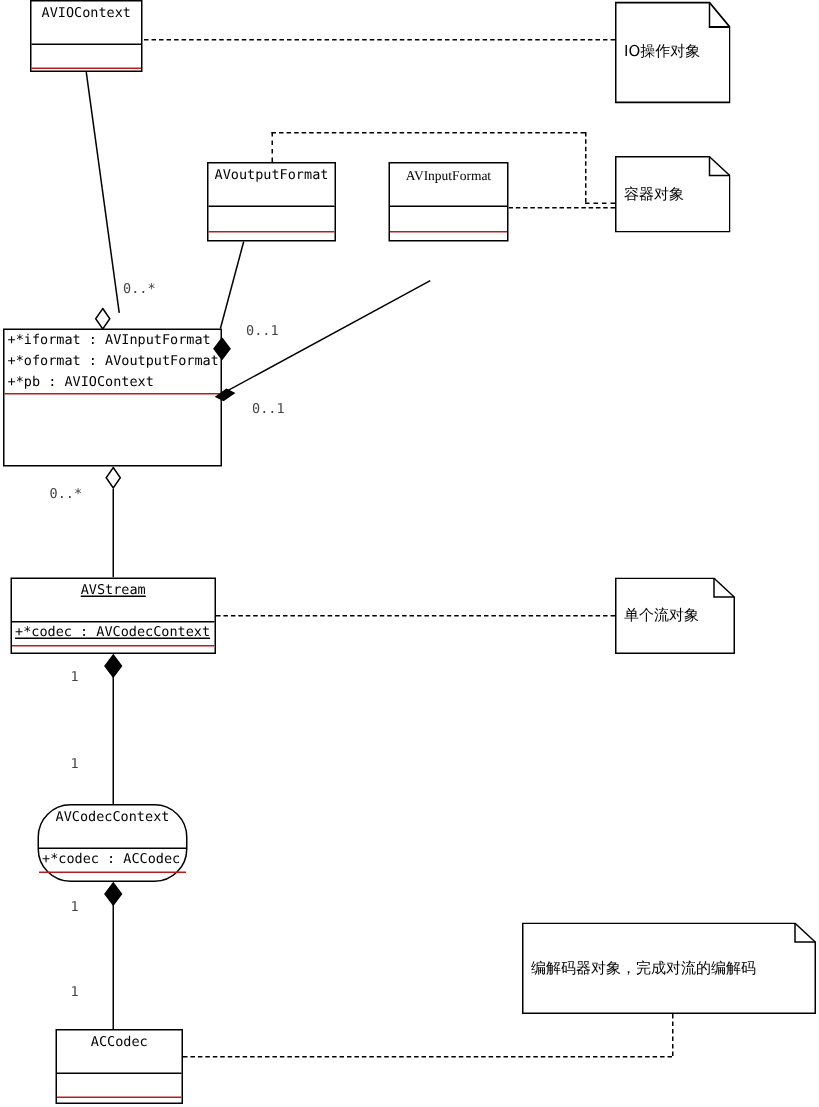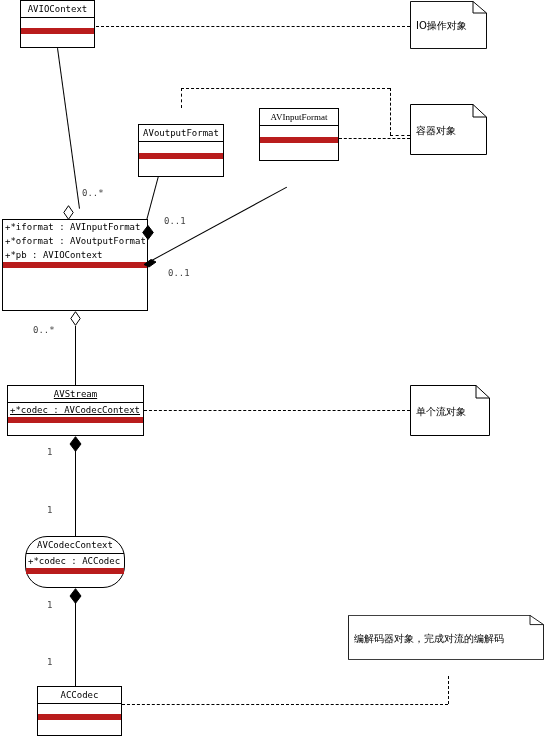--- a/index.html
+++ b/index.html
@@ -22,28 +22,28 @@
     border: 1px solid #000000;
     background: #ffffff;
     z-index: 5;
   }
   .uml-name {
     box-sizing: border-box;
     border-bottom: 1px solid #000000;
     text-align: center;
     font-size: 9px;
     line-height: 16px;
-    height: 17px;
+    height: 29px;
     color: #000000;
     white-space: nowrap;
     overflow: hidden;
   }
   .uml-attrs {
     box-sizing: border-box;
-    border-bottom: 6px solid #b91c1c;
+    border-bottom: 1px solid #b91c1c;
     padding: 0 2px;
     min-height: 16px;
   }
   .uml-attr {
     font-size: 9px;
     line-height: 14px;
     color: #000000;
     white-space: nowrap;
     overflow: hidden;
   }
@@ -193,21 +193,21 @@
 
   <div class="dash-h" style="left:122px; top:704px; width:326px;"></div>
   <div class="dash-v" style="left:448px; top:676px; height:28px;"></div>
 
   <div class="uml-class" style="left:20px; top:0px; width:75px; height:48px;">
     <div class="uml-name">AVIOContext</div>
     <div class="uml-attrs" style="height:15px;"></div>
     <div class="uml-ops"></div>
   </div>
 
-  <div class="uml-class" style="left:138px; top:108px; width:86px; height:53px;margin-top:16px;">
+  <div class="uml-class" style="left:138px; top:108px; width:86px; height:53px;">
     <div class="uml-name">AVoutputFormat</div>
     <div class="uml-attrs" style="height:17px;"></div>
     <div class="uml-ops"></div>
   </div>
 
   <div class="uml-class" style="left:259px; top:108px; width:80px; height:53px;font-family:Liberation Serif, serif;">
     <div class="uml-name">AVInputFormat</div>
     <div class="uml-attrs" style="height:17px;"></div>
     <div class="uml-ops"></div>
   </div>
@@ -236,21 +236,21 @@
     </div>
     <div class="uml-ops" style="height:18px;"></div>
   </div>
 
   <div class="uml-class" style="left:37px; top:686px; width:85px; height:50px;">
     <div class="uml-name">ACCodec</div>
     <div class="uml-attrs" style="height:16px;"></div>
     <div class="uml-ops"></div>
   </div>
 
-  <div class="uml-note" style="left:410px; top:1px; width:77px; height:48px;border-radius:12px;">
+  <div class="uml-note" style="left:410px; top:1px; width:77px; height:68px;border-radius:12px;">
     <svg class="note-body" width="77" height="52" viewBox="0 0 77 52" preserveAspectRatio="none">
       <path d="M0.5,0.5 L63,0.5 L76.5,13 L76.5,51.5 L0.5,51.5 Z" fill="#ffffff" stroke="#000000" stroke-width="1"></path>
       <path d="M63,0.5 L63,13 L76.5,13" fill="none" stroke="#000000" stroke-width="1"></path>
     </svg>
     <div class="note-text">IO操作对象</div>
   </div>
 
   <div class="uml-note" style="left:410px; top:104px; width:77px; height:51px;">
     <svg class="note-body" width="77" height="51" viewBox="0 0 77 51" preserveAspectRatio="none">
       <path d="M0.5,0.5 L63,0.5 L76.5,13 L76.5,50.5 L0.5,50.5 Z" fill="#ffffff" stroke="#000000" stroke-width="1"></path>
@@ -260,21 +260,21 @@
   </div>
 
   <div class="uml-note" style="left:410px; top:385px; width:80px; height:51px;">
     <svg class="note-body" width="80" height="51" viewBox="0 0 80 51" preserveAspectRatio="none">
       <path d="M0.5,0.5 L66,0.5 L79.5,13 L79.5,50.5 L0.5,50.5 Z" fill="#ffffff" stroke="#000000" stroke-width="1"></path>
       <path d="M66,0.5 L66,13 L79.5,13" fill="none" stroke="#000000" stroke-width="1"></path>
     </svg>
     <div class="note-text">单个流对象</div>
   </div>
 
-  <div class="uml-note" style="left:348px; top:615px; width:196px; height:45px;">
+  <div class="uml-note" style="left:348px; top:615px; width:196px; height:61px;">
     <svg class="note-body" width="196" height="61" viewBox="0 0 196 61" preserveAspectRatio="none">
       <path d="M0.5,0.5 L182,0.5 L195.5,13 L195.5,60.5 L0.5,60.5 Z" fill="#ffffff" stroke="#000000" stroke-width="1"></path>
       <path d="M182,0.5 L182,13 L195.5,13" fill="none" stroke="#000000" stroke-width="1"></path>
     </svg>
     <div class="note-text">编解码器对象，完成对流的编解码</div>
   </div>
 
 </div>
 
 </body></html>

